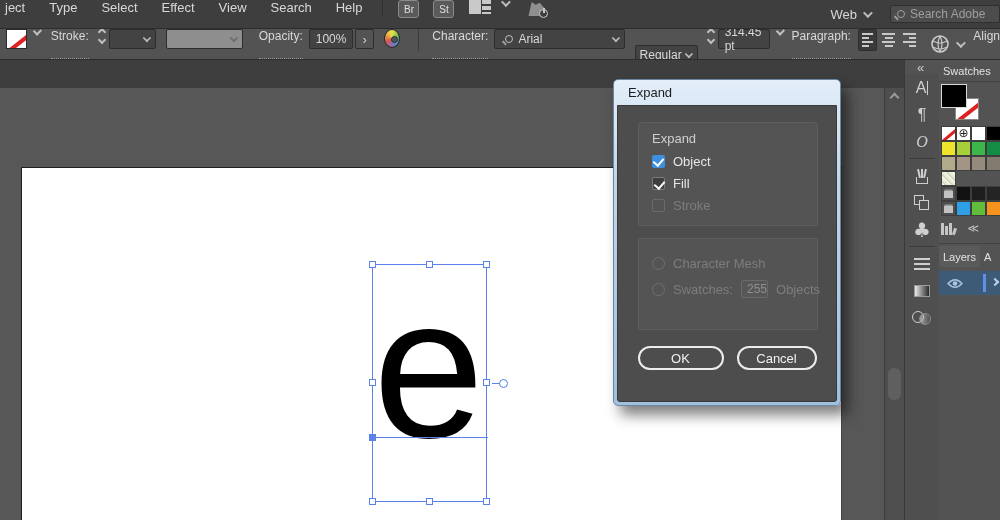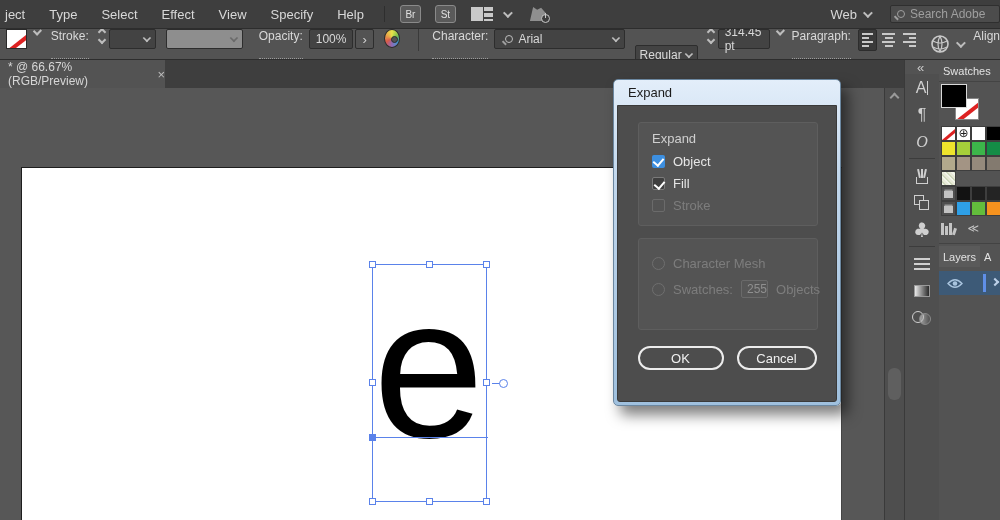--- a/index.html
+++ b/index.html
@@ -2,21 +2,21 @@
 <html style="--accent: #3d8fe0; --sel: #5a82ea;"><head>
 <meta charset="utf-8">
 <style>
   * { margin:0; padding:0; box-sizing:border-box; }
   html,body { width:1000px; height:520px; overflow:hidden; background:#3e3e3e;
               font-family:"Liberation Sans", sans-serif; }
   .app { position:relative; width:1000px; height:520px; background:#3e3e3e; overflow:hidden; }
 
   
   .menubar { position:absolute; left:0; top:0; width:1000px; height:28px;
-             background:#3e3e3e; display:flex; align-items:center; color:#d8d8d8; font-size:13px; }
+             background:#3e3e3e; display:flex; align-items:flex-start; color:#d8d8d8; font-size:13px; }
   .menu-item { padding:0 12px; cursor:default; }
   .menu-item:first-child { padding-left:5px; }
   .mb-sep { width:1px; height:16px; background:#2e2e2e; margin:0 8px; }
   .badge { width:21px; height:18px; border:1px solid #8a8a8a; border-radius:3px; background:#5a5a5a;
            color:#e0e0e0; font-size:10px; display:flex; align-items:center; justify-content:center; margin:0 7px; }
   .arrange-icon { width:22px; height:14px; margin:0 4px 0 8px; display:flex; gap:1px; }
   .arrange-icon .a1 { width:12px; height:14px; background:#c9c9c9; }
   .arrange-icon .a2 { width:9px; height:14px; background:linear-gradient(#c9c9c9 30%, #3e3e3e 30%, #3e3e3e 45%, #c9c9c9 45%, #c9c9c9 70%, #3e3e3e 70%, #3e3e3e 85%, #c9c9c9 85%); }
   .chv { display:inline-block; width:7px; height:7px; border-right:2px solid #bdbdbd; border-bottom:2px solid #bdbdbd;
          transform:rotate(45deg) translateY(-2px); margin:0 6px; }
@@ -198,21 +198,21 @@
 <body>
 
 <div class="app">
 
   <div class="menubar">
     <span class="menu-item">ject</span>
     <span class="menu-item">Type</span>
     <span class="menu-item">Select</span>
     <span class="menu-item">Effect</span>
     <span class="menu-item">View</span>
-    <span class="menu-item">Specify</span>
+    <span class="menu-item">Search</span>
     <span class="menu-item">Help</span>
     <span class="mb-sep"></span>
     <span class="badge">Br</span>
     <span class="badge">St</span>
     <span class="arrange-icon">
         <span class="a1"></span>
         <span class="a2"></span>
       </span>
     <span class="chv"></span>
     <span class="shell-icon">
@@ -292,26 +292,20 @@
     <span style="margin-left:10px; display:flex; align-items:center;">
       <svg width="20" height="20" viewBox="0 0 20 20">
         <circle cx="10" cy="10" r="8" fill="none" stroke="#c9c9c9" stroke-width="1.6"></circle>
         <path d="M3 7 Q10 11 17 7 M3 13 Q10 17 17 13 M10 2 Q6 10 10 18 M10 2 Q14 10 10 18" fill="none" stroke="#c9c9c9" stroke-width="1.2"></path>
       </svg>
       <span class="chv"></span>
     </span>
     <span style="margin-left:4px; white-space:nowrap;">Align</span>
   </div>
 
-  <div class="tabbar">
-    <div class="doctab">
-      <span>* @ 66.67% (RGB/Preview)</span>
-      <span class="close">×</span>
-    </div>
-  </div>
 
   <div class="canvas">
     <div class="artboard"></div>
     <div class="letter">e</div>
 
     <div class="selbox"></div>
     <div class="baseline"></div>
     <div class="handle" style="left:369px; top:173px;"></div>
     <div class="handle" style="left:426px; top:173px;"></div>
     <div class="handle" style="left:483px; top:173px;"></div>

